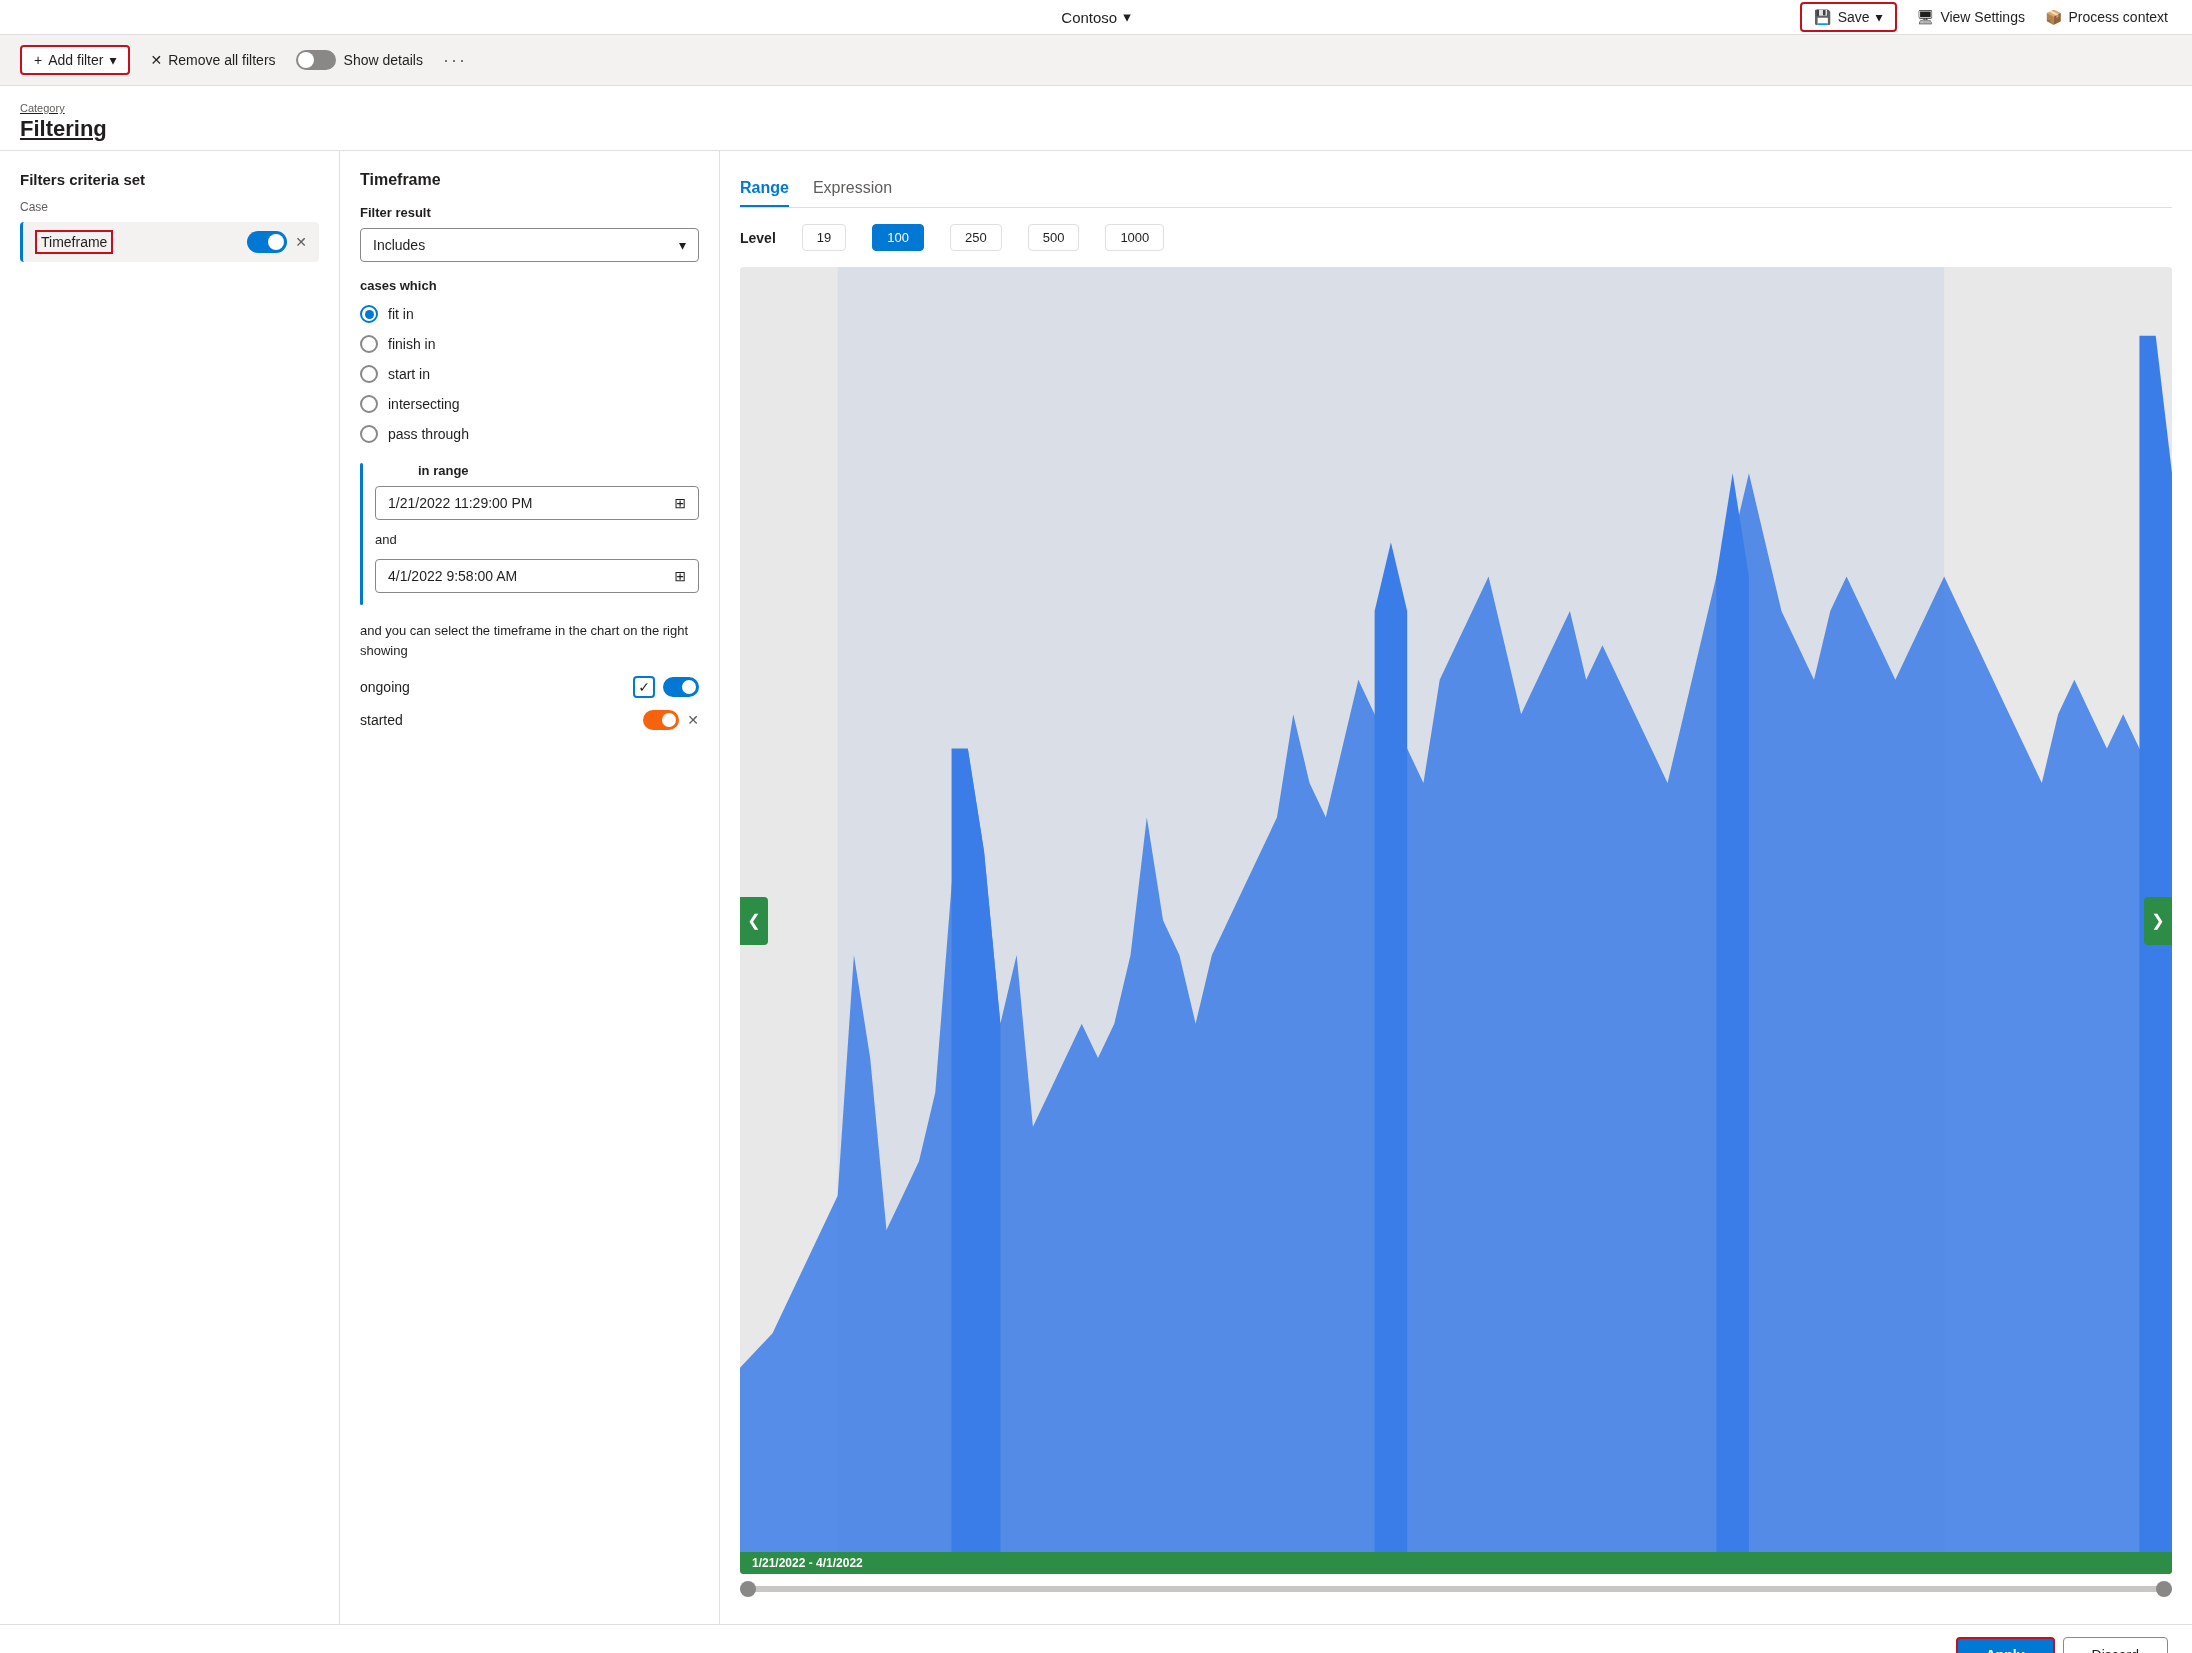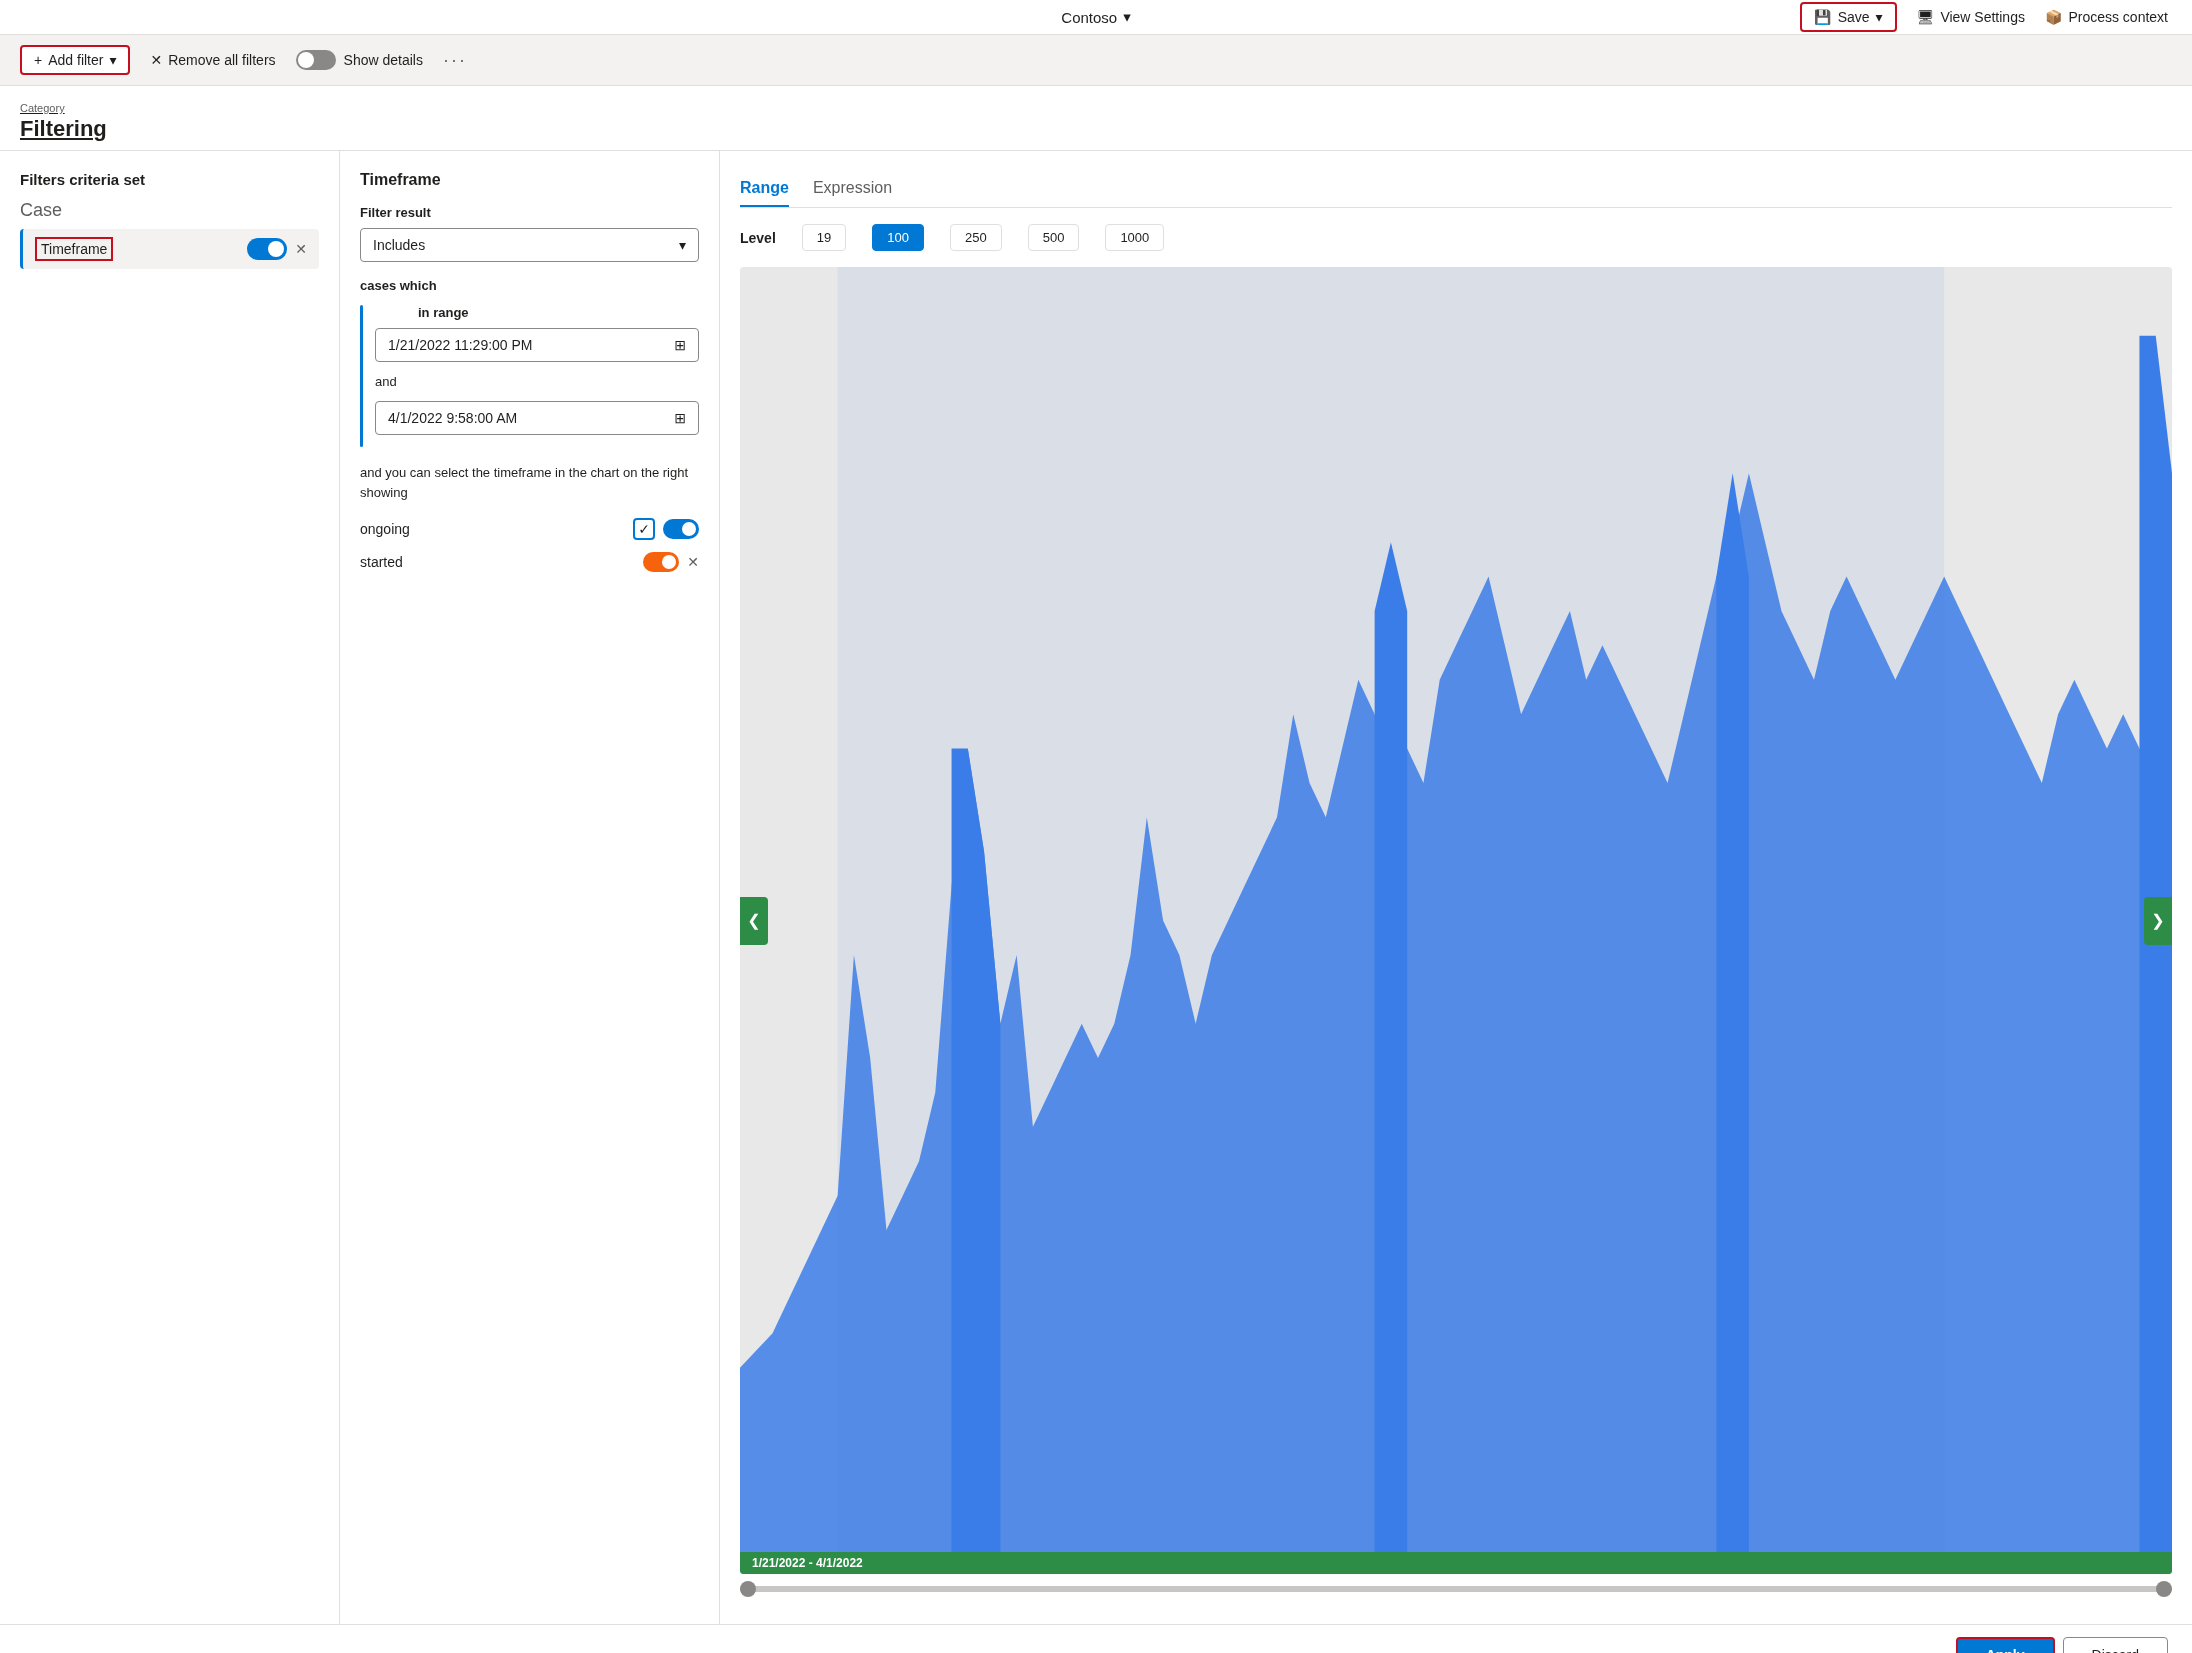--- a/index.html
+++ b/index.html
@@ -42,21 +42,21 @@
     .category-section { padding: 16px 20px 8px; border-bottom: 1px solid #e1dfdd; text-decoration: underline; }
     .category-label { font-size: 11px; color: #605e5c; margin-bottom: 2px; }
     .category-title { font-size: 22px; font-weight: 600; }
 
     
     .main-content { display: flex; height: calc(100vh - 180px); }
 
     
     .left-panel { width: 340px; border-right: 1px solid #e1dfdd; padding: 20px; flex-shrink: 0; }
     .panel-title { font-size: 15px; font-weight: 600; margin-bottom: 12px; }
-    .case-label { font-size: 18px; color: #605e5c; margin-bottom: 8px; }
+    .case-label { font-size: 12px; color: #605e5c; margin-bottom: 8px; }
     .filter-item {
       display: flex; align-items: center; justify-content: space-between;
       padding: 8px 12px; background: #f3f2f1; border-radius: 4px;
       border-left: 3px solid #0078d4;
     }
     .filter-item-box { border: 2px solid #c50f1f; padding: 2px 4px; }
     .filter-controls { display: flex; align-items: center; gap: 8px; }
     .toggle-on {
       width: 40px; height: 22px; background: #0078d4; border-radius: 11px; position: relative; cursor: pointer;
     }
@@ -227,20 +227,42 @@
     <div class="mid-panel-title">Timeframe</div>
 
     <div class="field-label">Filter result</div>
     <div class="select-box">
       <span>Includes</span>
       <span>▾</span>
     </div>
 
     <div class="cases-which-label">cases which</div>
 
+    <div class="radio-group">
+      <div class="radio-item">
+        <div class="radio-circle selected"></div>
+        <span class="radio-label">fit in</span>
+      </div>
+      <div class="radio-item">
+        <div class="radio-circle"></div>
+        <span class="radio-label">finish in</span>
+      </div>
+      <div class="radio-item">
+        <div class="radio-circle"></div>
+        <span class="radio-label">start in</span>
+      </div>
+      <div class="radio-item">
+        <div class="radio-circle"></div>
+        <span class="radio-label">intersecting</span>
+      </div>
+      <div class="radio-item">
+        <div class="radio-circle"></div>
+        <span class="radio-label">pass through</span>
+      </div>
+    </div>
 
     <div style="display:flex; gap:8px; margin-bottom:12px;">
       <div style="width:3px; background:#0078d4; border-radius:2px; flex-shrink:0;"></div>
       <div class="in-range-section" style="flex:1;">
         <div class="in-range-label">in range</div>
         <div class="date-input">
           <span>1/21/2022 11:29:00 PM</span>
           <span>⊞</span>
         </div>
         <div class="and-label">and</div>

